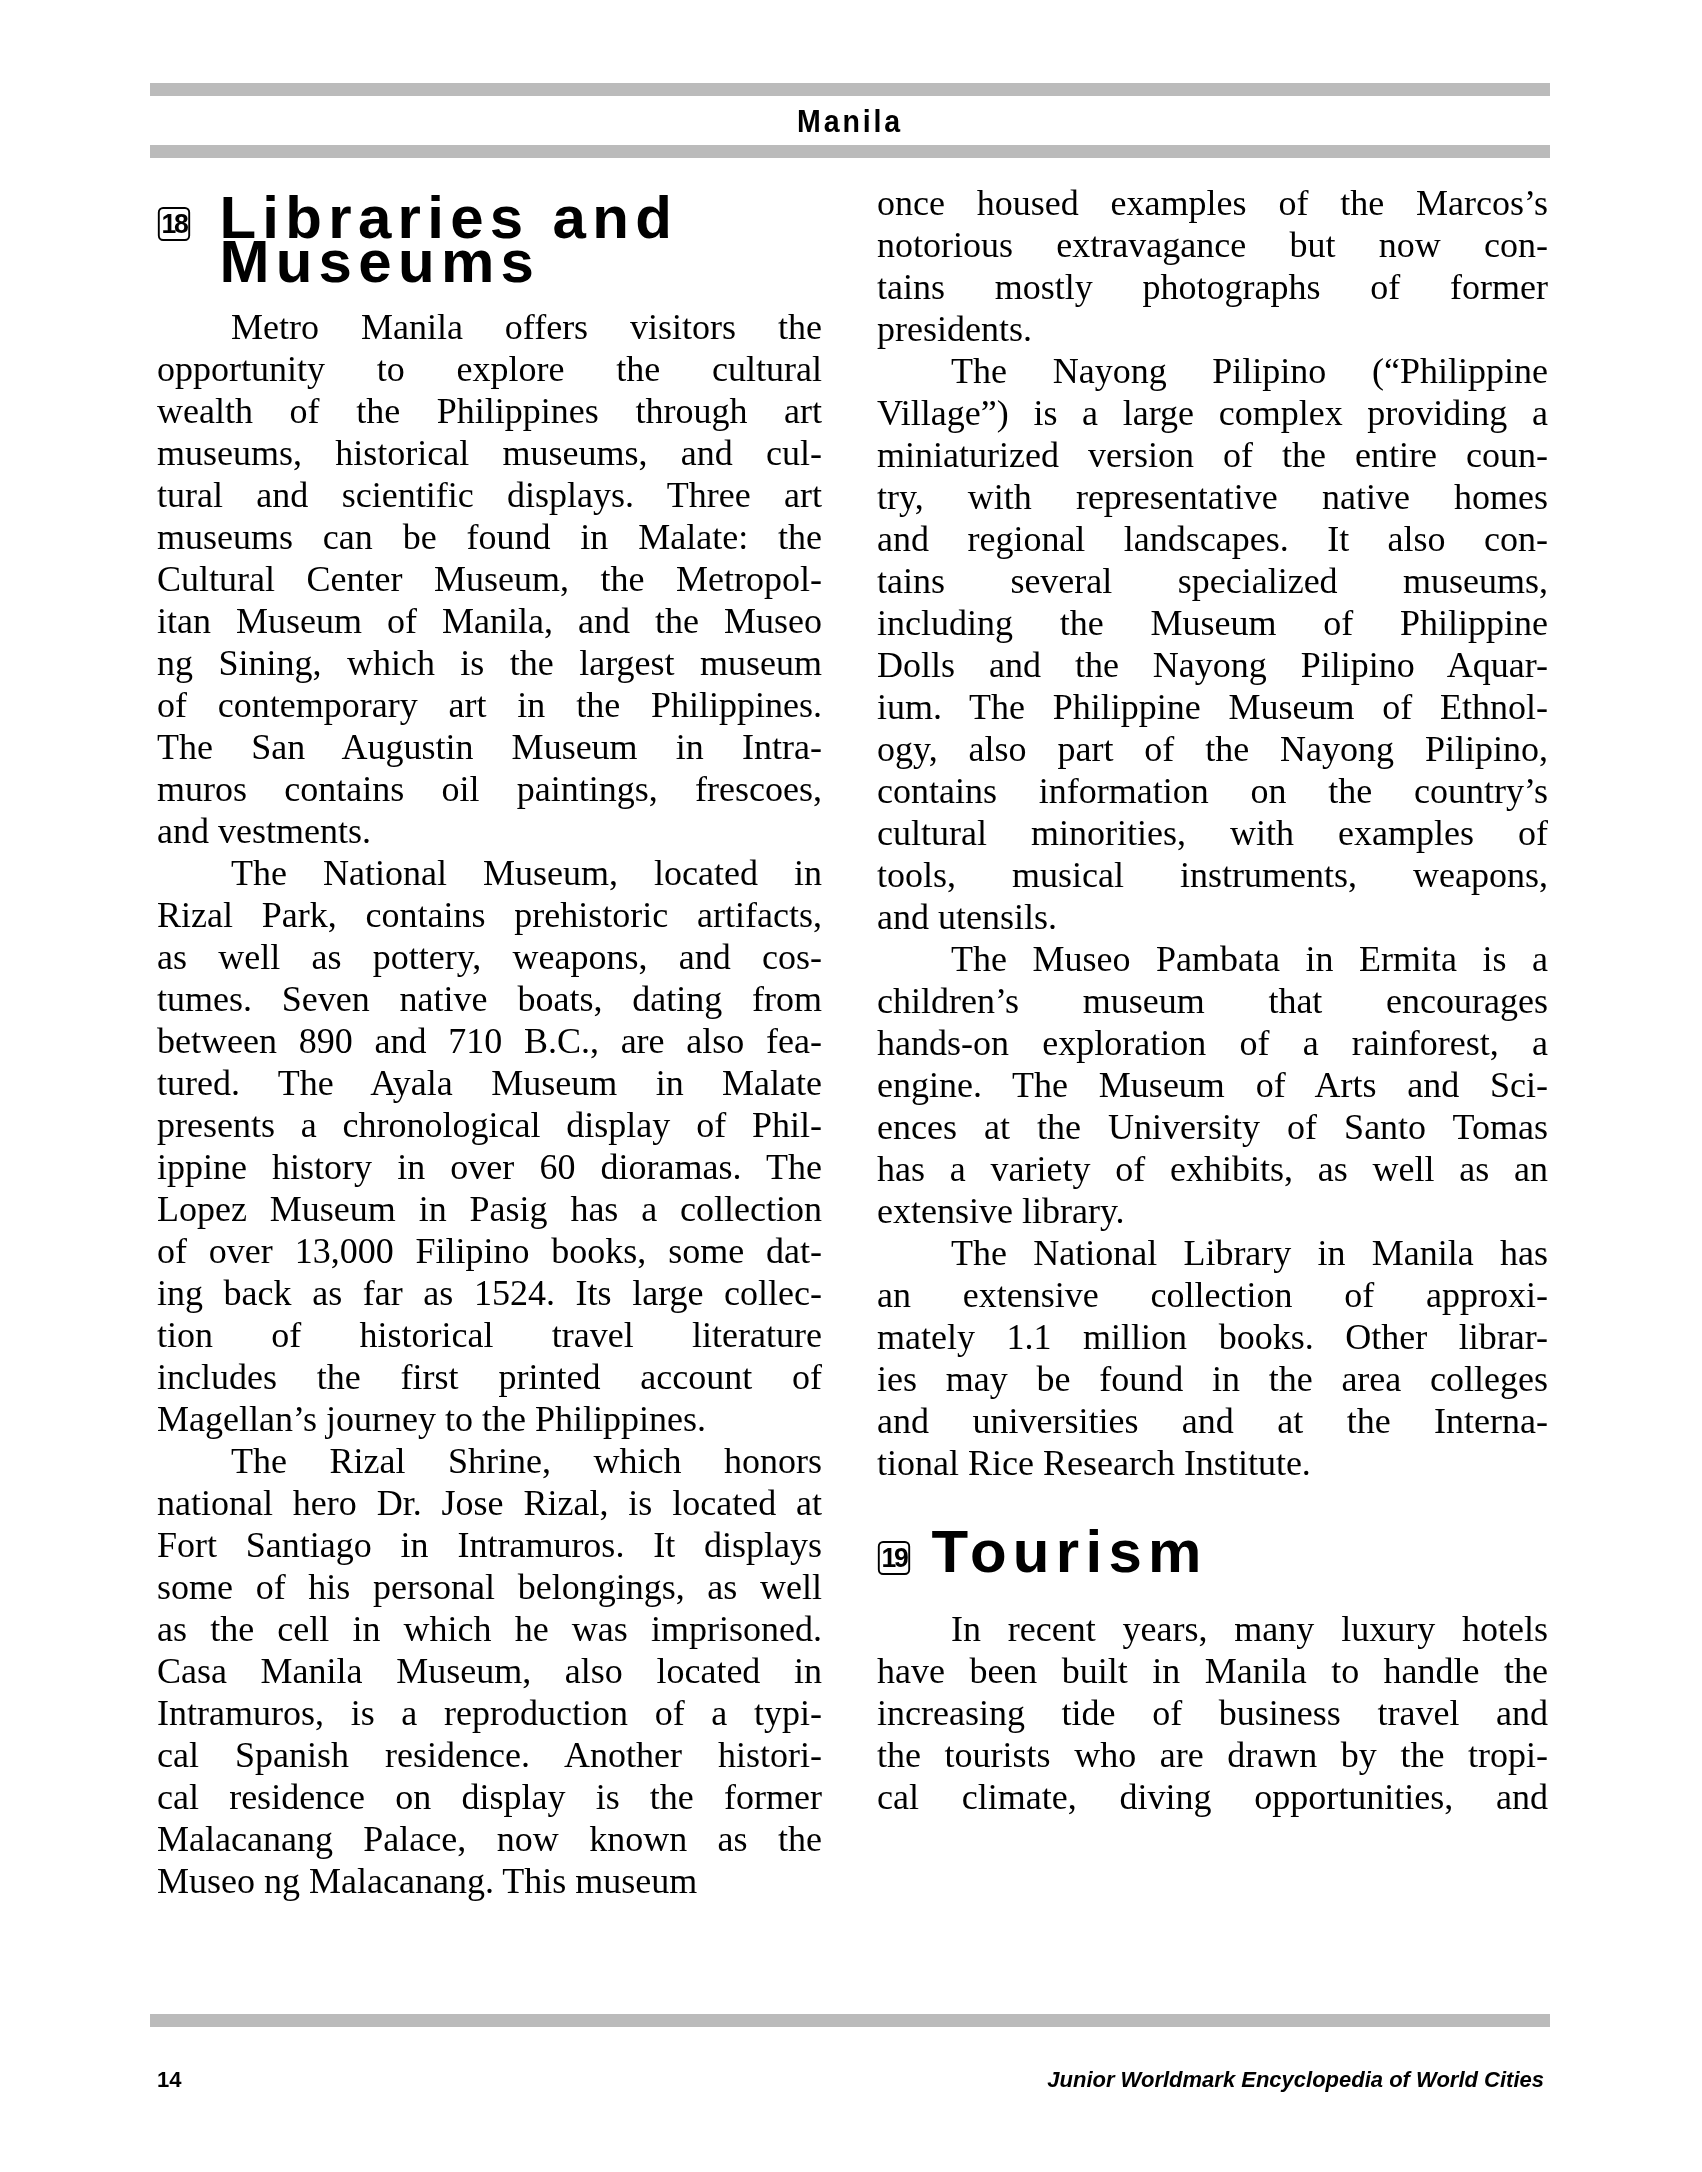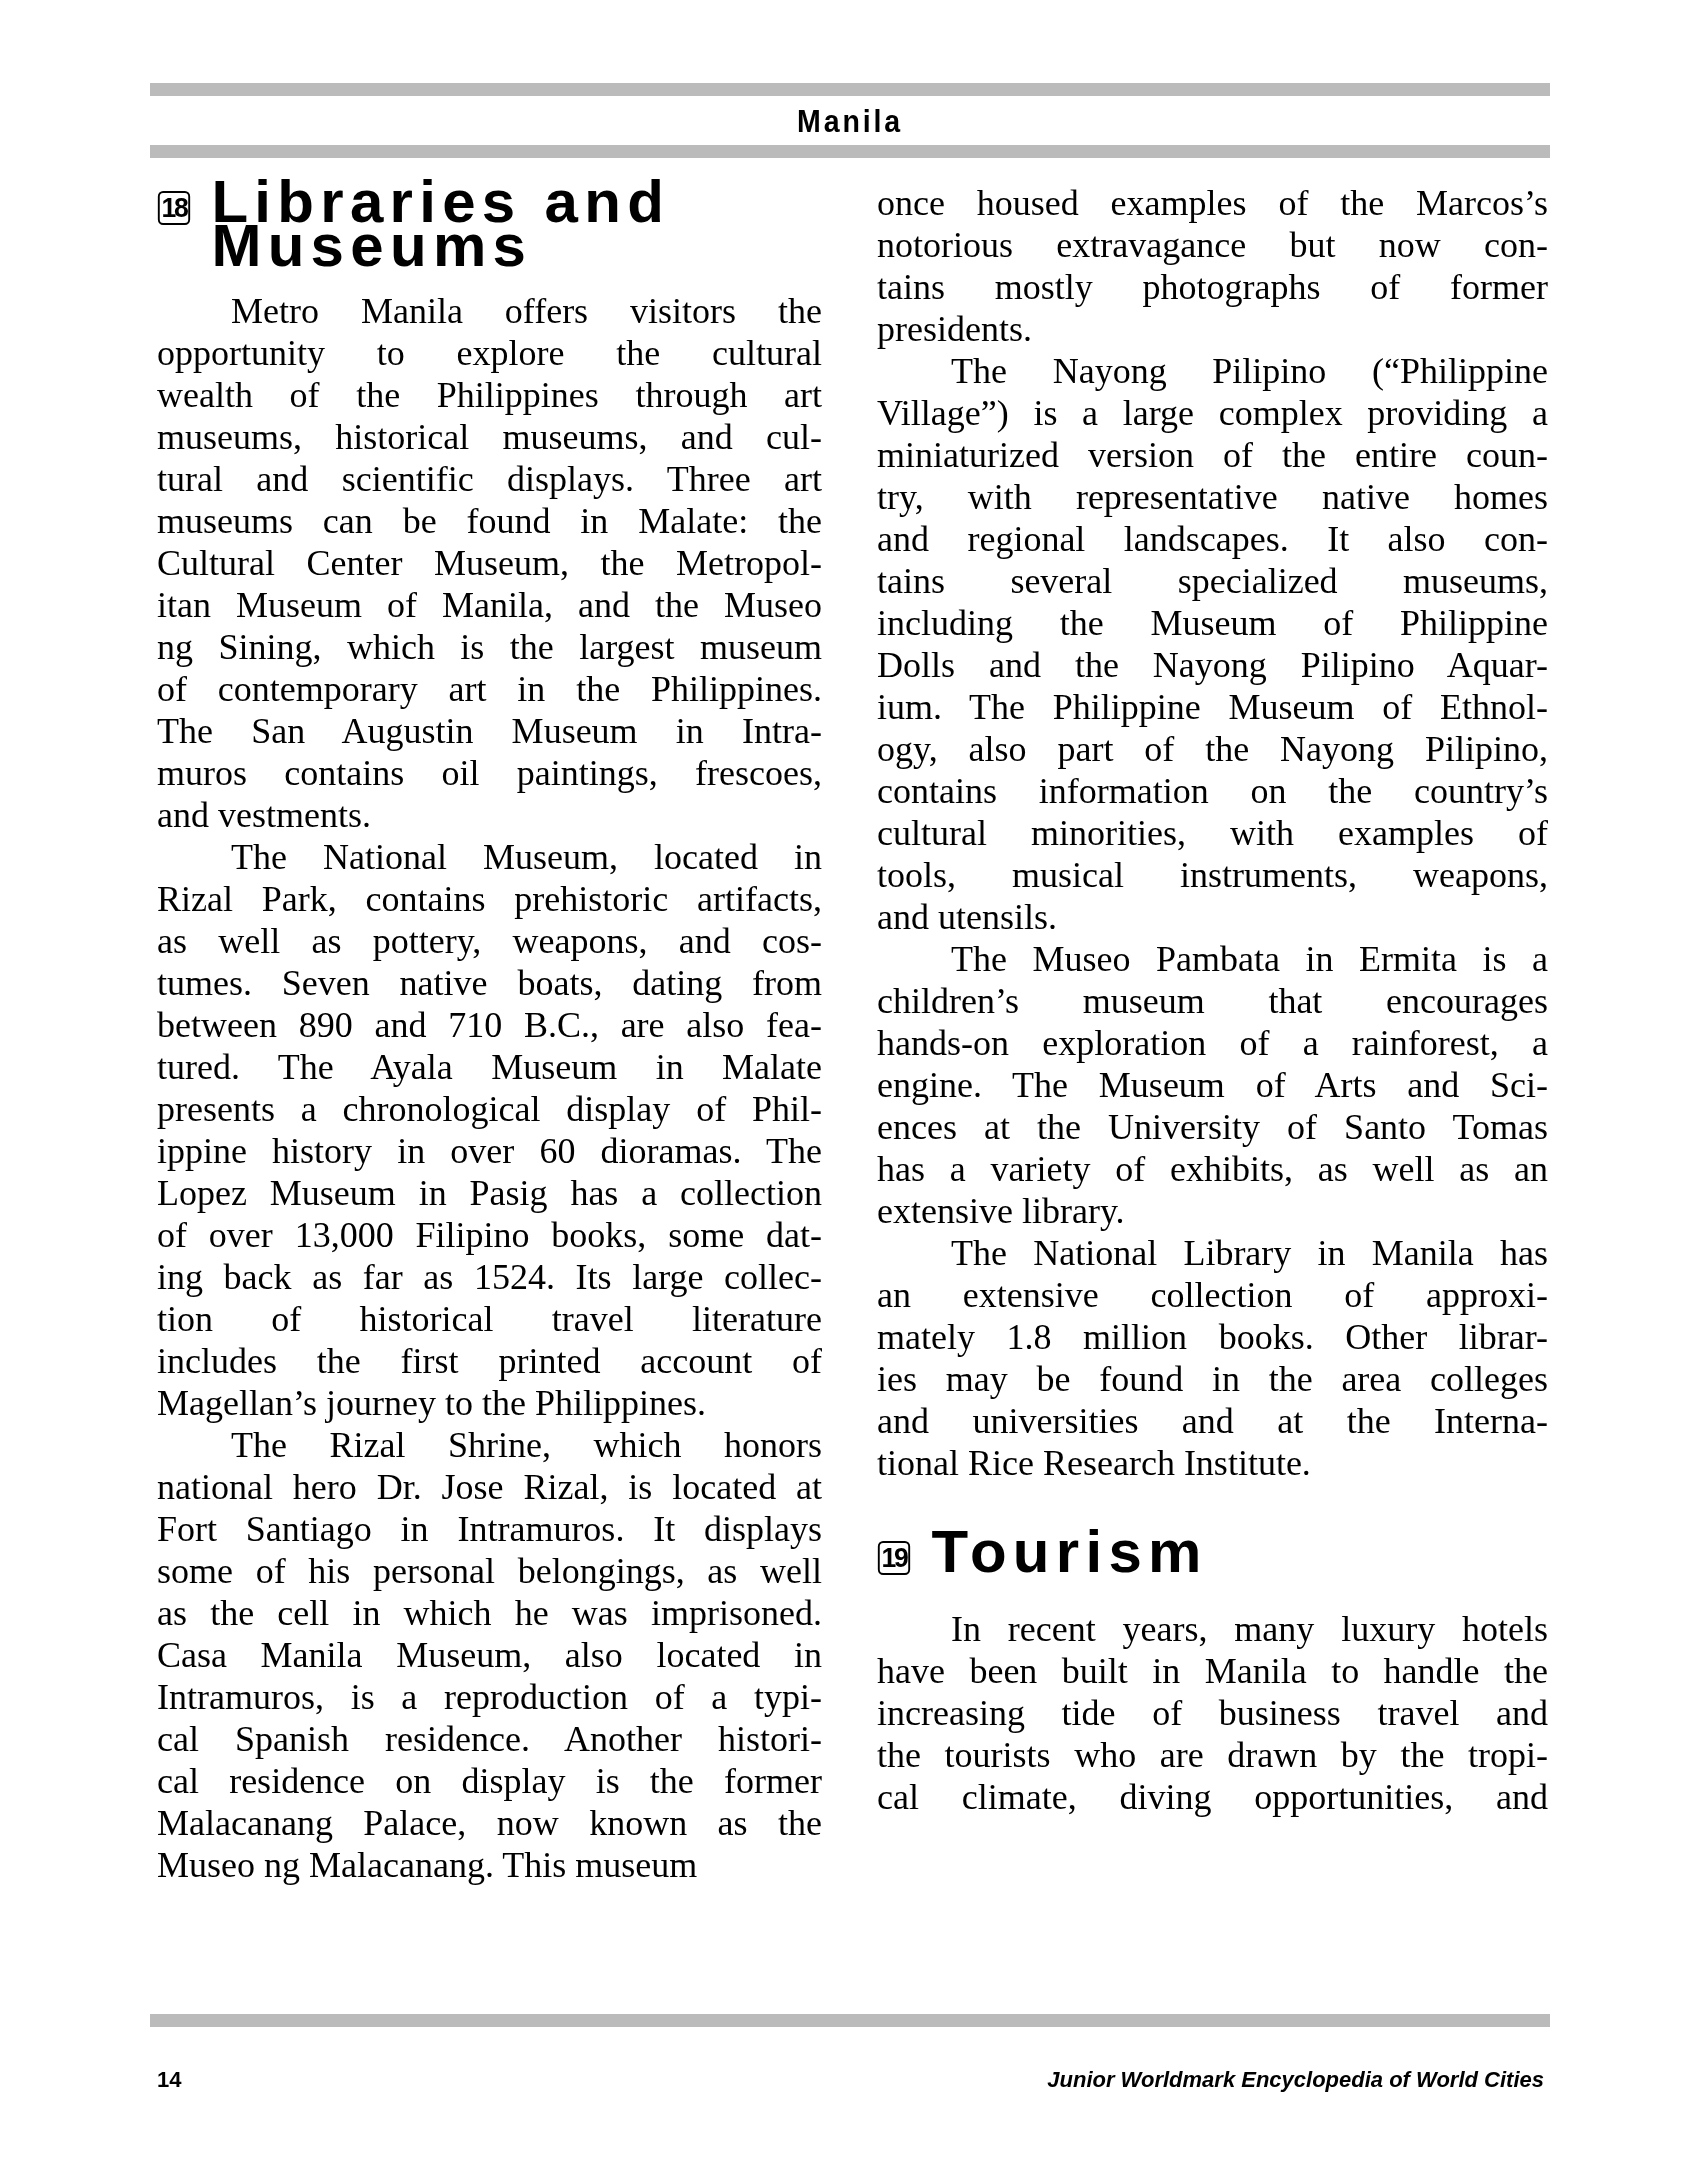--- a/index.html
+++ b/index.html
@@ -17,21 +17,21 @@
   #col-left { left:157px; width:665px; }
   #col-right { left:877px; width:671px; top:182px; }
   .heading { display:flex; align-items:flex-start; font-family:"Liberation Sans", sans-serif; font-weight:bold; }
   .num-box {
     flex:none; display:inline-flex; align-items:center; justify-content:center;
     width:34px; height:34px; border:2.3px solid #000; border-radius:5.5px; box-sizing:border-box;
     font-family:"Liberation Sans", sans-serif; font-weight:bold; font-size:28px; letter-spacing:-2.3px;
     margin-top:11px; transform:scaleX(0.95);
   }
   .heading-text { margin-left:20.4px; font-size:60px; letter-spacing:6.3px; line-height:44px; }
-  #heading-18 { height:110px; margin-top:0px; }
+  #heading-18 { height:110px; margin-top:16px;gap:8px; }
   #heading-19 { margin-top:46px; height:78px; }
   .para { margin:0; font-family:"Liberation Serif", serif; font-size:36px; line-height:42px; }
   .para + .para { }
   .line { display:block; text-align:justify; text-align-last:justify; white-space:nowrap; height:42px; overflow:visible; }
   .line.last { text-align-last:left; }
   .line.indent { padding-left:74px; }
   .footer { position:absolute; top:2067px; font-family:"Liberation Sans", sans-serif; font-size:22px; }
   #page-number { left:157px; font-weight:bold; }
   #book-title { right:159px; font-style:italic; font-weight:bold; }
 </style>
@@ -124,21 +124,21 @@
       <span class="line">children’s museum that encourages</span>
       <span class="line">hands-on exploration of a rainforest, a</span>
       <span class="line">engine. The Museum of Arts and Sci-</span>
       <span class="line">ences at the University of Santo Tomas</span>
       <span class="line">has a variety of exhibits, as well as an</span>
       <span class="line last">extensive library.</span>
     </div>
   <div class="para">
       <span class="line indent">The National Library in Manila has</span>
       <span class="line">an extensive collection of approxi-</span>
-      <span class="line">mately 1.8 million books. Other librar-</span>
+      <span class="line">mately 1.1 million books. Other librar-</span>
       <span class="line">ies may be found in the area colleges</span>
       <span class="line">and universities and at the Interna-</span>
       <span class="line last">tional Rice Research Institute.</span>
     </div>
   <div class="heading" id="heading-19">
     <span class="num-box">19</span>
     <div class="heading-text">
       <div>Tourism</div>
     </div>
   </div>

